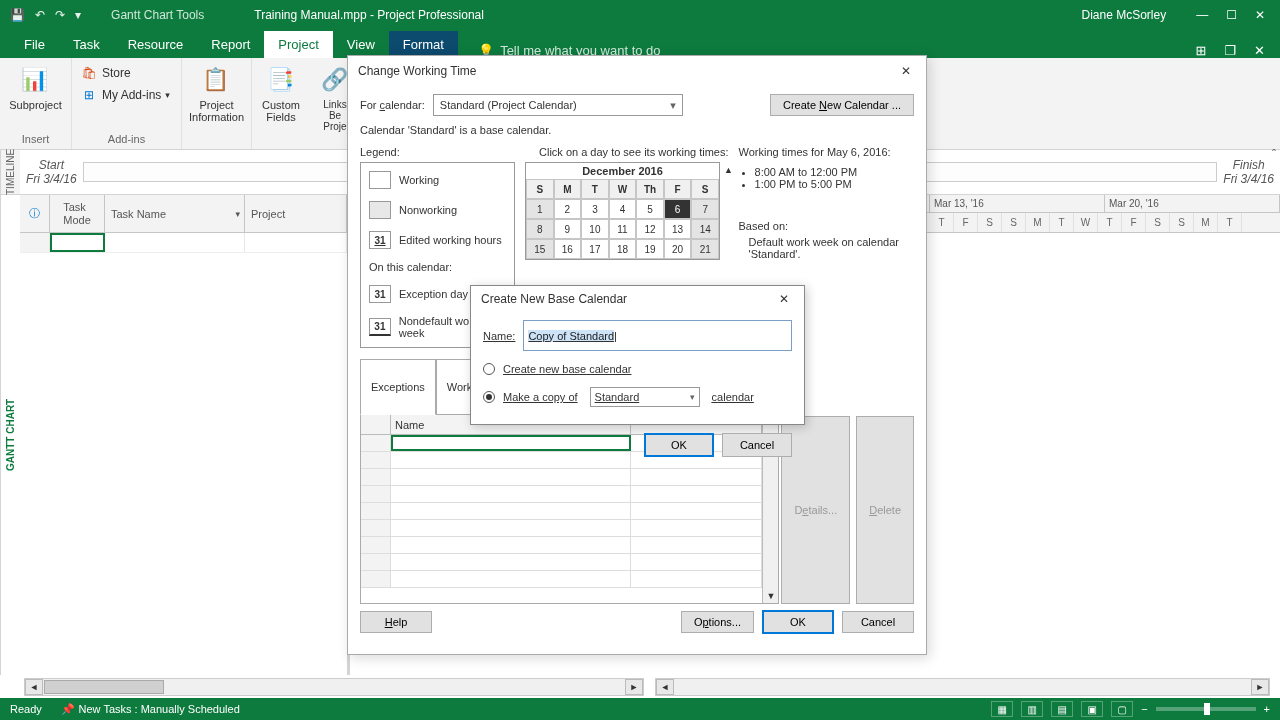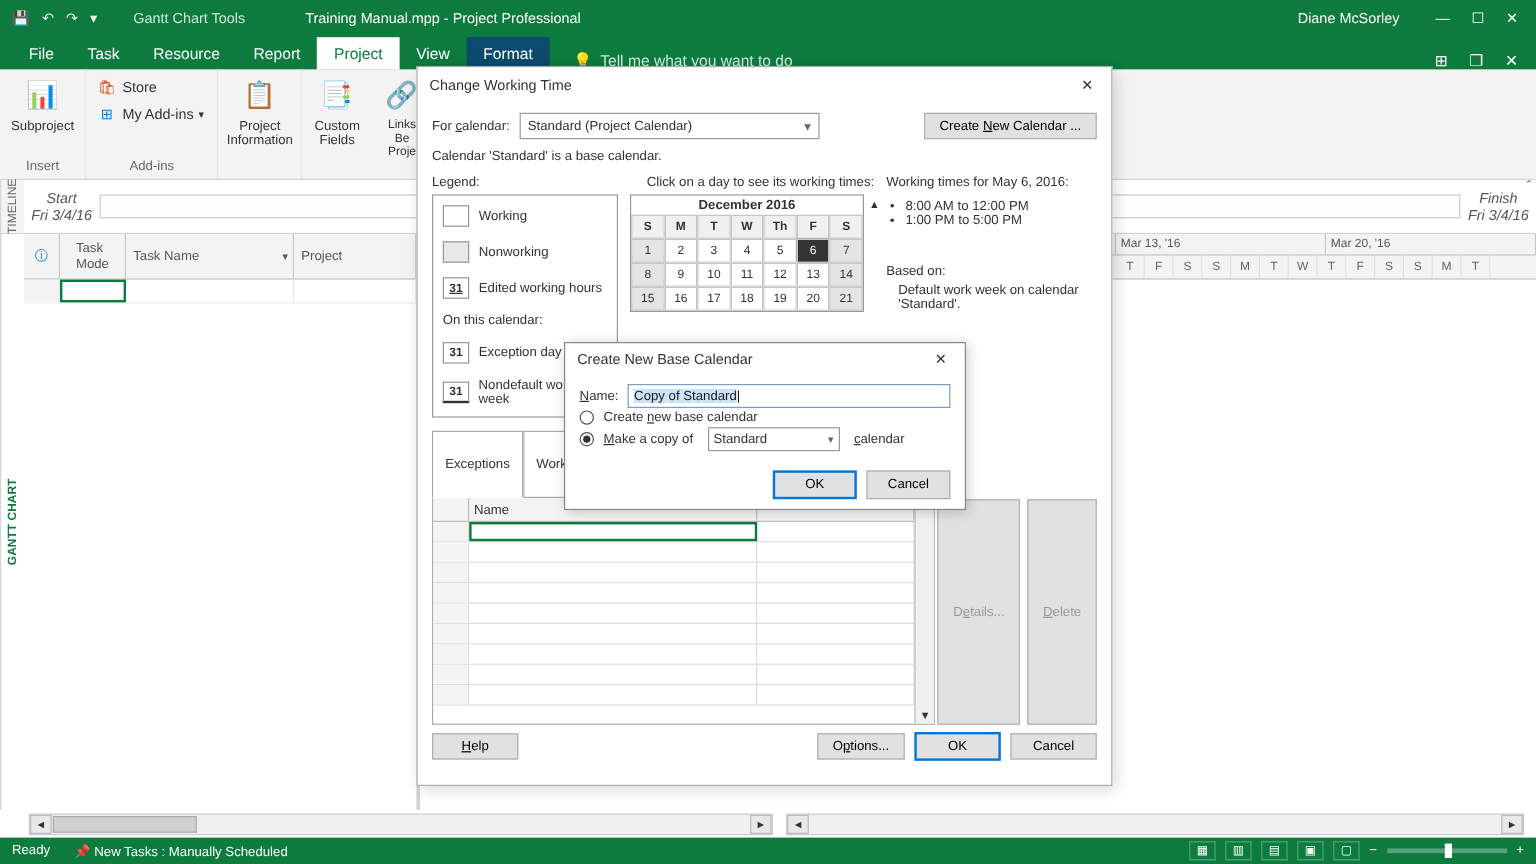--- a/index.html
+++ b/index.html
@@ -105,22 +105,22 @@
 .exc-cell { border-right: 1px solid #ddd; }
 .exc-cell.sel { border: 2px solid #0d7a3e; }
 .exc-scroll { width: 16px; background: #f0f0f0; border-left: 1px solid #bbb; display: flex; flex-direction: column; justify-content: space-between; align-items: center; padding: 2px 0; font-size: 9px; }
 
 .dlg-footer { position: absolute; bottom: 20px; left: 12px; right: 12px; display: flex; align-items: center; }
 .dlg-footer .dlg-btn { min-width: 72px; }
 
 
 .dialog2 { position: absolute; left: 470px; top: 285px; width: 335px; height: 140px; background: #fff; border: 1px solid #888; box-shadow: 2px 2px 10px rgba(0,0,0,0.2); z-index: 20; }
 .dlg2-body { padding: 8px 12px; font-size: 11px; }
-.dlg2-row { display: flex; align-items: center; gap: 8px; margin-bottom: 2px; }
-.dlg2-input { flex: 1; height: 20px; border: 1px solid #7a9ec5; padding: 0 4px; display: flex; align-items: center; }
+.dlg2-row { display: flex; align-items: center; gap: 8px; margin-bottom: 12px; text-decoration: underline; }
+.dlg2-input { flex: 1; height: 31px; border: 1px solid #7a9ec5; padding: 0 4px; display: flex; align-items: center; }
 .dlg2-input span { background: #cde3f8; color: #1a1a1a; }
 .radio { width: 12px; height: 12px; border: 1px solid #555; border-radius: 50%; display: inline-flex; align-items: center; justify-content: center; }
 .radio.checked::after { content: ""; width: 6px; height: 6px; background: #333; border-radius: 50%; }
 .small-select { width: 110px; height: 20px; border: 1px solid #999; display: flex; align-items: center; padding: 0 4px; position: relative; margin: 0 4px; }
 .small-select::after { content: "▾"; position: absolute; right: 4px; font-size: 9px; color: #666; }
 .dlg2-footer { display: flex; justify-content: flex-end; gap: 8px; padding: 6px 12px; }
 
 
 .status-bar { position: absolute; bottom: 0; left: 0; right: 0; height: 22px; background: #0d7a3e; color: #fff; display: flex; align-items: center; font-size: 11px; padding: 0 10px; gap: 20px; }
 .status-right { margin-left: auto; display: flex; gap: 8px; align-items: center; }

